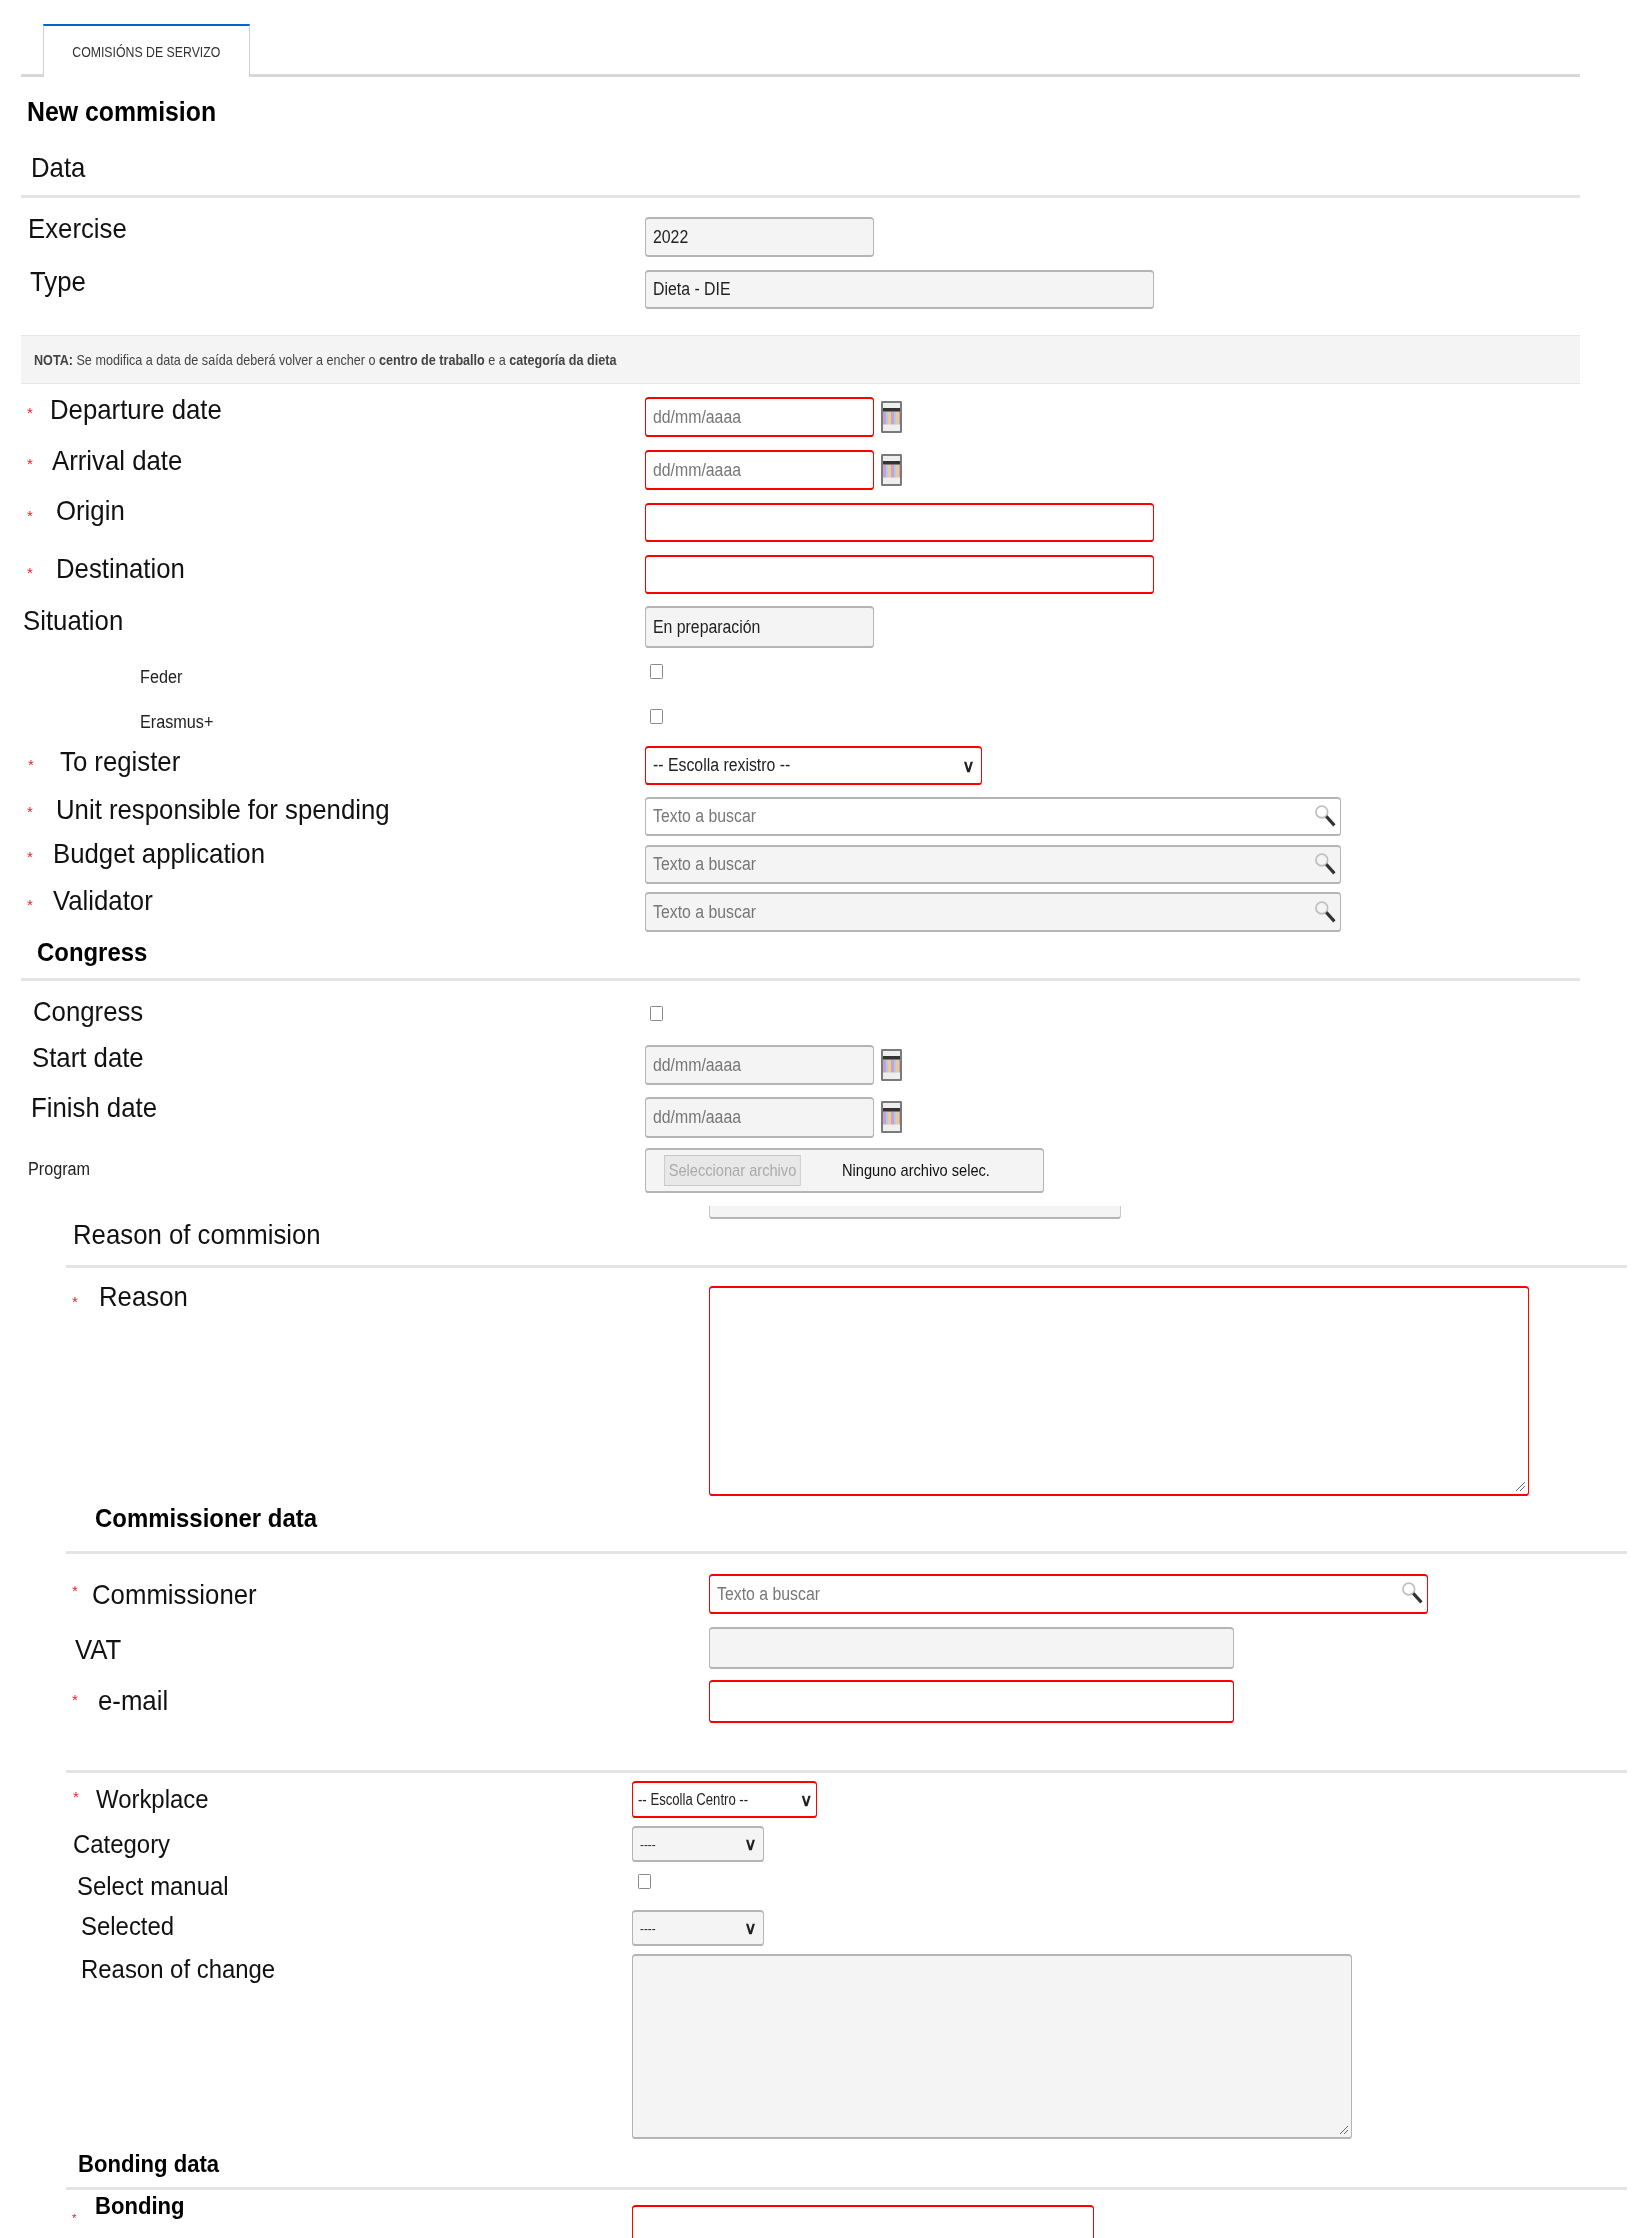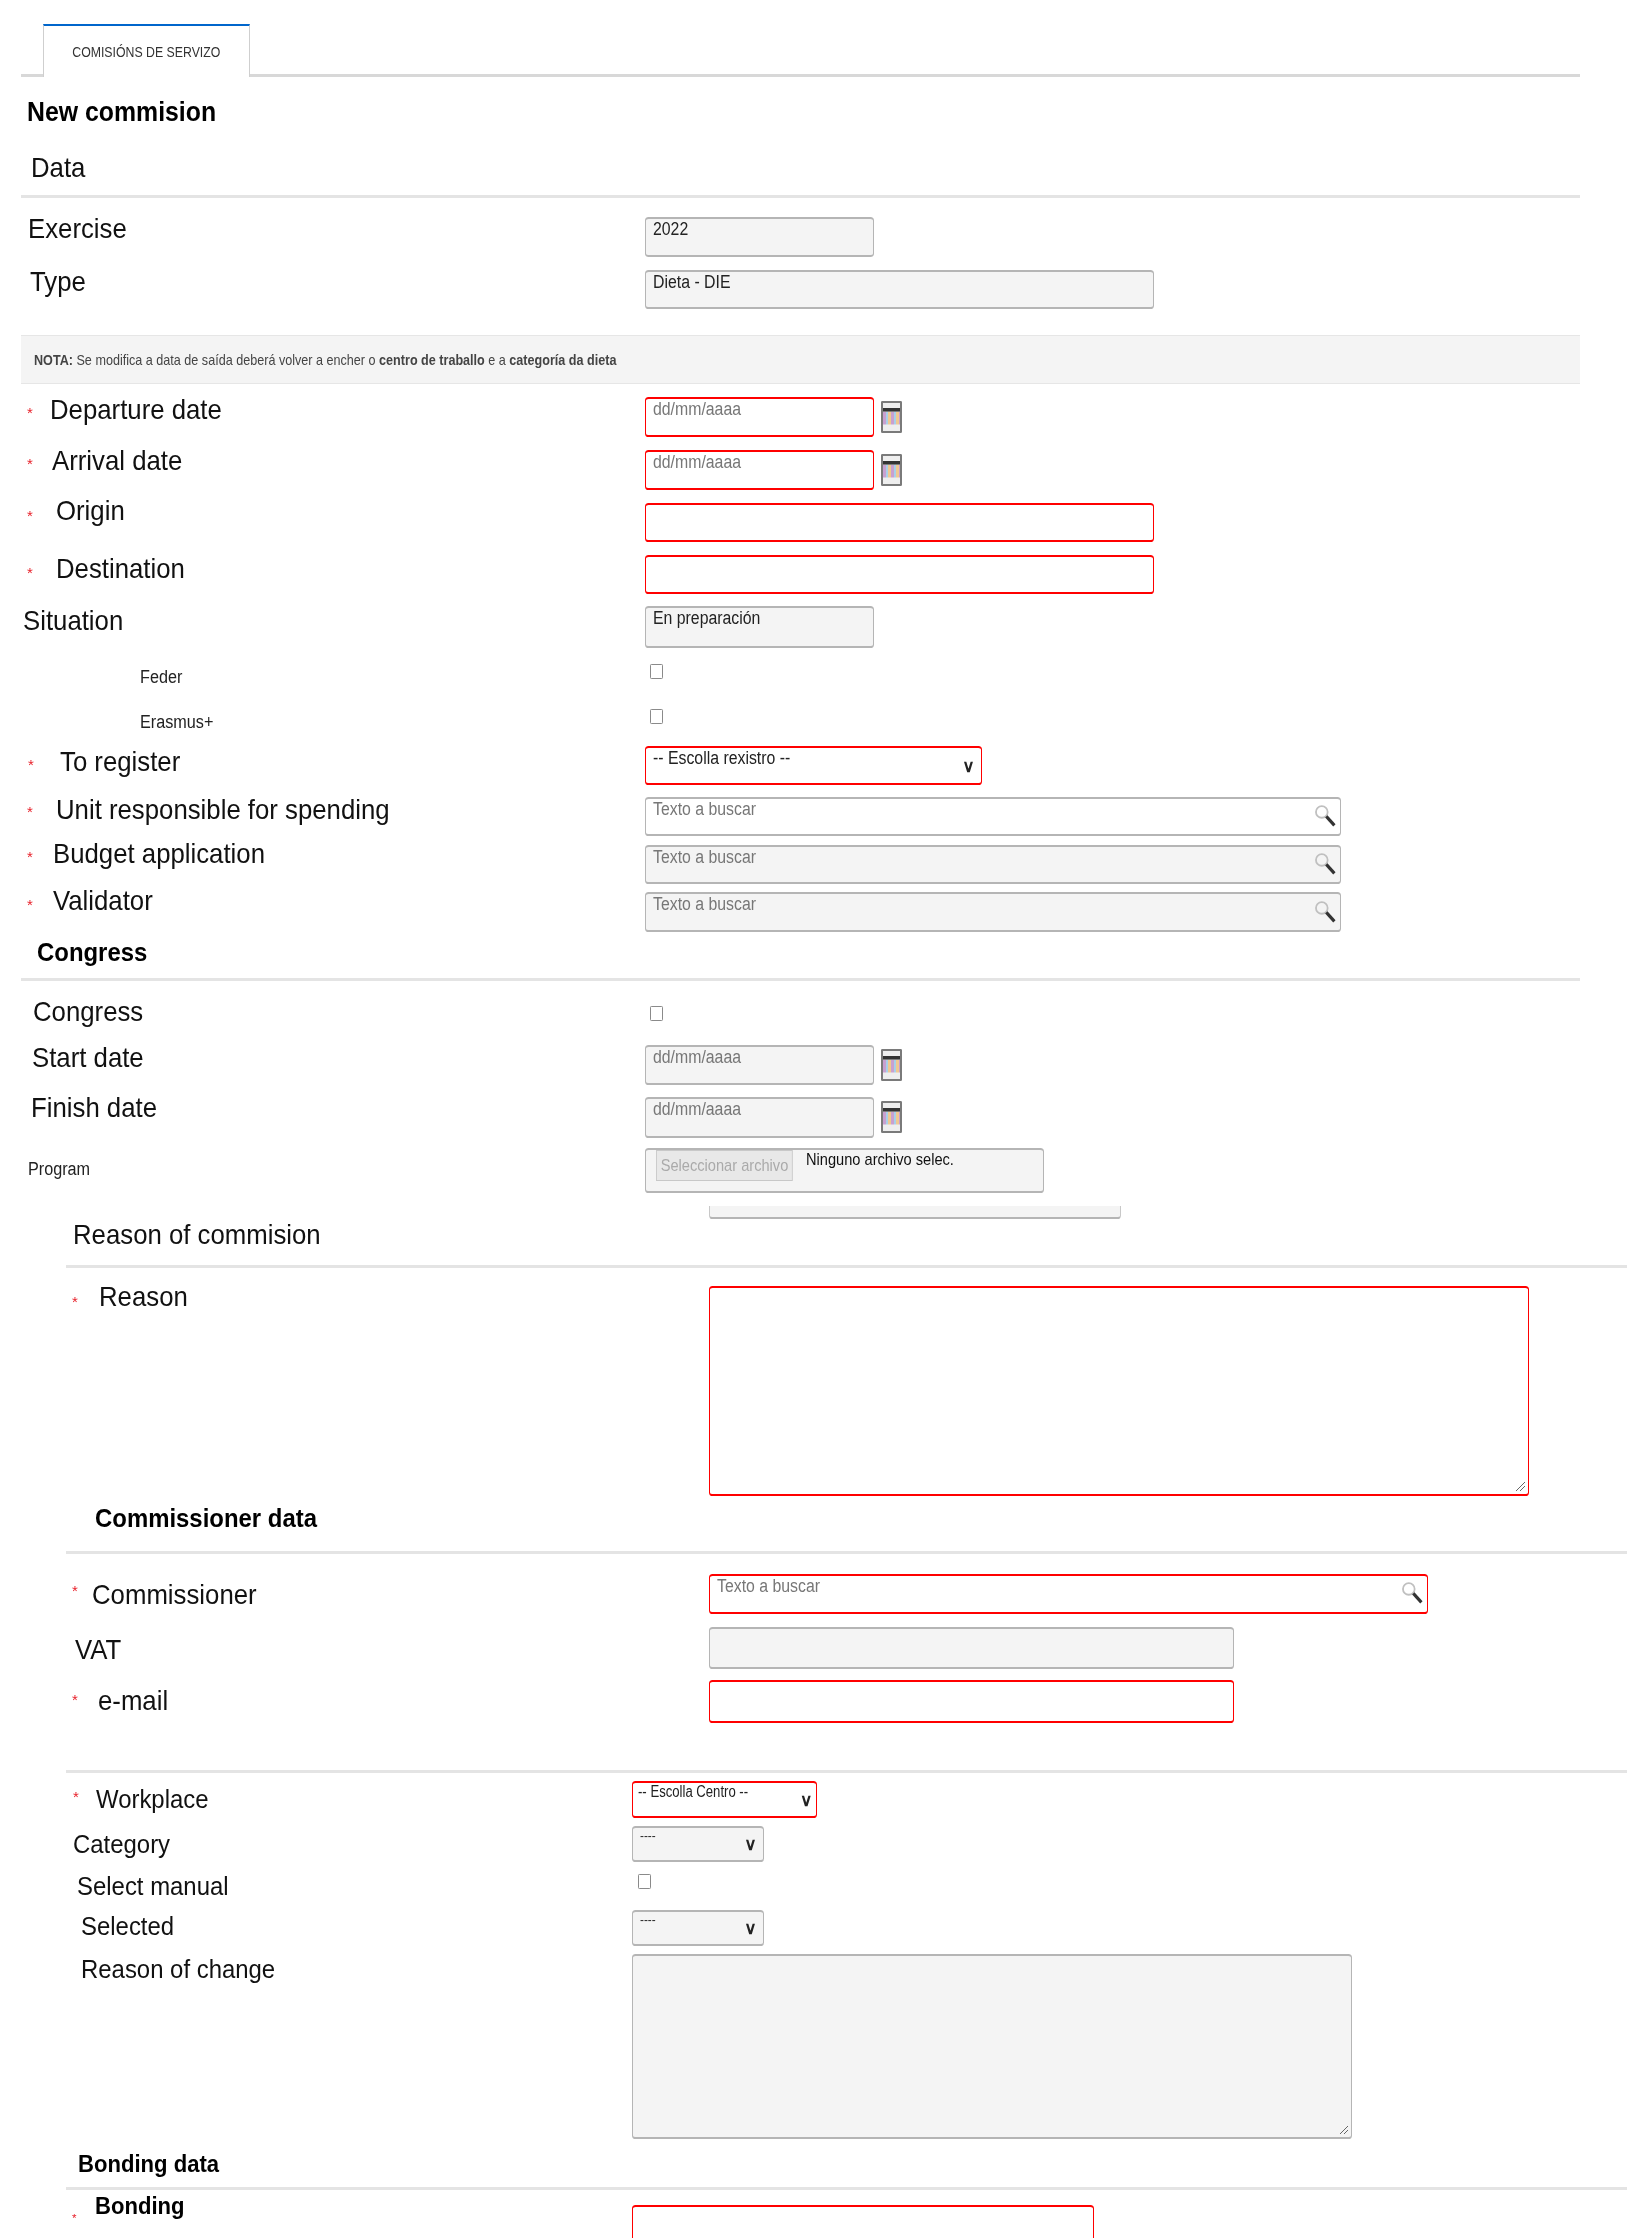--- a/index.html
+++ b/index.html
@@ -4,21 +4,21 @@
 <style>
   html, body { margin:0; padding:0; background:#ffffff; }
   body { width:1646px; height:2518px; position:relative; overflow:hidden;
          font-family:"Liberation Sans", "DejaVu Sans", sans-serif; color:#000; }
   .abs { position:absolute; }
   .lbl { position:absolute; font-family:"Liberation Sans", sans-serif; font-size:28px; color:#111; white-space:nowrap; line-height:1; transform:scaleX(0.92); transform-origin:left center; }
   .lbl-sm { position:absolute; font-family:"Liberation Sans", sans-serif; font-size:18px; color:#222; white-space:nowrap; line-height:1; transform:scaleX(0.9); transform-origin:left center; }
   .hdr { position:absolute; font-family:"Liberation Sans", sans-serif; font-size:26px; font-weight:bold; color:#000; white-space:nowrap; line-height:1; transform:scaleX(0.92); transform-origin:left center; }
   .star { position:absolute; color:#e8202a; font-size:15px; line-height:1; }
   .sep { position:absolute; height:2.7px; background:#e4e4e4; }
-  .field { position:absolute; box-sizing:border-box; border:0.9px solid #b5b5b5; border-top-width:2.7px; border-bottom-width:2.7px; border-radius:3.6px; background:#f4f4f4; font-family:"Liberation Sans", sans-serif; font-size:18px; color:#333; padding-left:7.2px; display:flex; align-items:flex-start; white-space:nowrap; overflow:hidden; }
+  .field { position:absolute; box-sizing:border-box; border:0.9px solid #b5b5b5; border-top-width:2.7px; border-bottom-width:2.7px; border-radius:3.6px; background:#f4f4f4; font-family:"Liberation Sans", sans-serif; font-size:18px; color:#333; padding-left:7.2px; display:flex; align-items:center; white-space:nowrap; overflow:hidden; }
   .field.white { background:#ffffff; }
   .field.req { border-color:#ff0000; background:#ffffff; }
   .field .ph { color:#777; transform:scaleX(0.88); transform-origin:left center; display:inline-block; }
   .field .val { color:#222; transform:scaleX(0.88); transform-origin:left center; display:inline-block; }
   .chev { position:absolute; right:6.3px; top:50%; transform:translateY(-50%); font-size:17px; color:#222; font-weight:bold; }
   .cal { position:absolute; width:20.6px; height:32px; box-sizing:border-box; border:2.2px solid #7a7a7a; border-radius:1.3px;
          background:
            linear-gradient(#333,#333) 0 4.5px/100% 3.6px no-repeat,
            repeating-linear-gradient(90deg, #c9a0d0 0 2.7px, #a8d0e8 2.7px 5.4px, #f0c890 5.4px 8px) 0 9px/100% 12.5px no-repeat,
            #eeeeee; }
@@ -140,21 +140,21 @@
 </div>
 <div class="cal" style="left:881px; top:1049px;"></div>
 
 <div class="lbl" style="left:31px; top:1094px;">Finish date</div>
 <div class="field" style="left:645px; top:1097px; width:229px; height:41px;">
   <span class="ph">dd/mm/aaaa</span>
 </div>
 <div class="cal" style="left:881px; top:1101px;"></div>
 
 <div class="lbl-sm" style="left:28px; top:1160px;">Program</div>
-<div class="field" style="left:645px; top:1148px; width:399px; height:45px; padding-left:10px;">
+<div class="field" style="left:645px; top:1148px; width:399px; height:45px; padding-left:18px;gap:28px;">
   <span style="display:inline-block; border:1.3px solid #c8c8c8; background:#e8e8e8; color:#aaa; font-size:17px; padding:4.5px 4.5px; transform:scaleX(0.86); transform-origin:left center; white-space:nowrap;">Seleccionar archivo</span>
   <span style="font-size:17px; color:#111; margin-left:-9px; transform:scaleX(0.86); transform-origin:left center; display:inline-block; white-space:nowrap;">Ninguno archivo selec.</span>
 </div>
 <div class="abs" style="left:709px; top:1206px; width:412px; height:13.4px; box-sizing:border-box; border:0.9px solid #c8c8c8; border-top:none; border-bottom:2.7px solid #b5b5b5; border-radius:0 0 3.6px 3.6px; background:#f4f4f4;"></div>
 
 <div class="lbl" style="left:73px; top:1221px;">Reason of commision</div>
 <div class="sep" style="left:66px; top:1265px; width:1561px;"></div>
 <span class="star" style="left:72px; top:1294px;">*</span>
 <div class="lbl" style="left:99px; top:1283px;">Reason</div>
 <div class="field req" style="left:709px; top:1286px; width:820px; height:210px; align-items:flex-start;">

